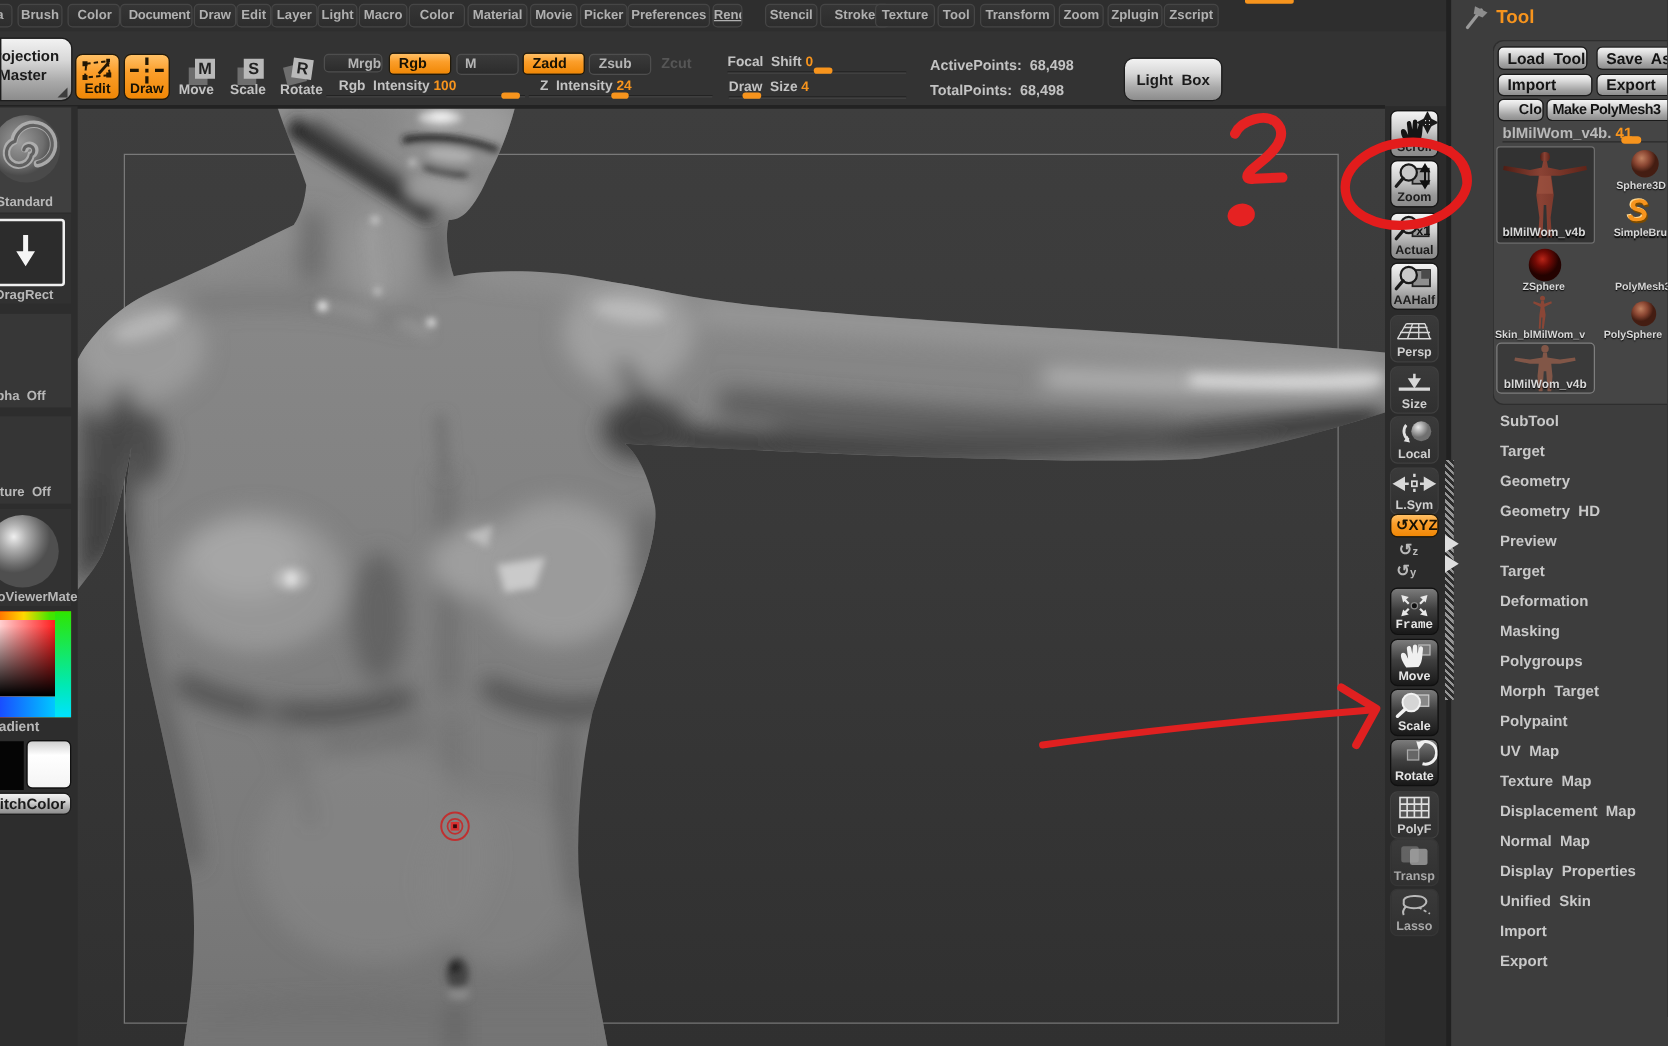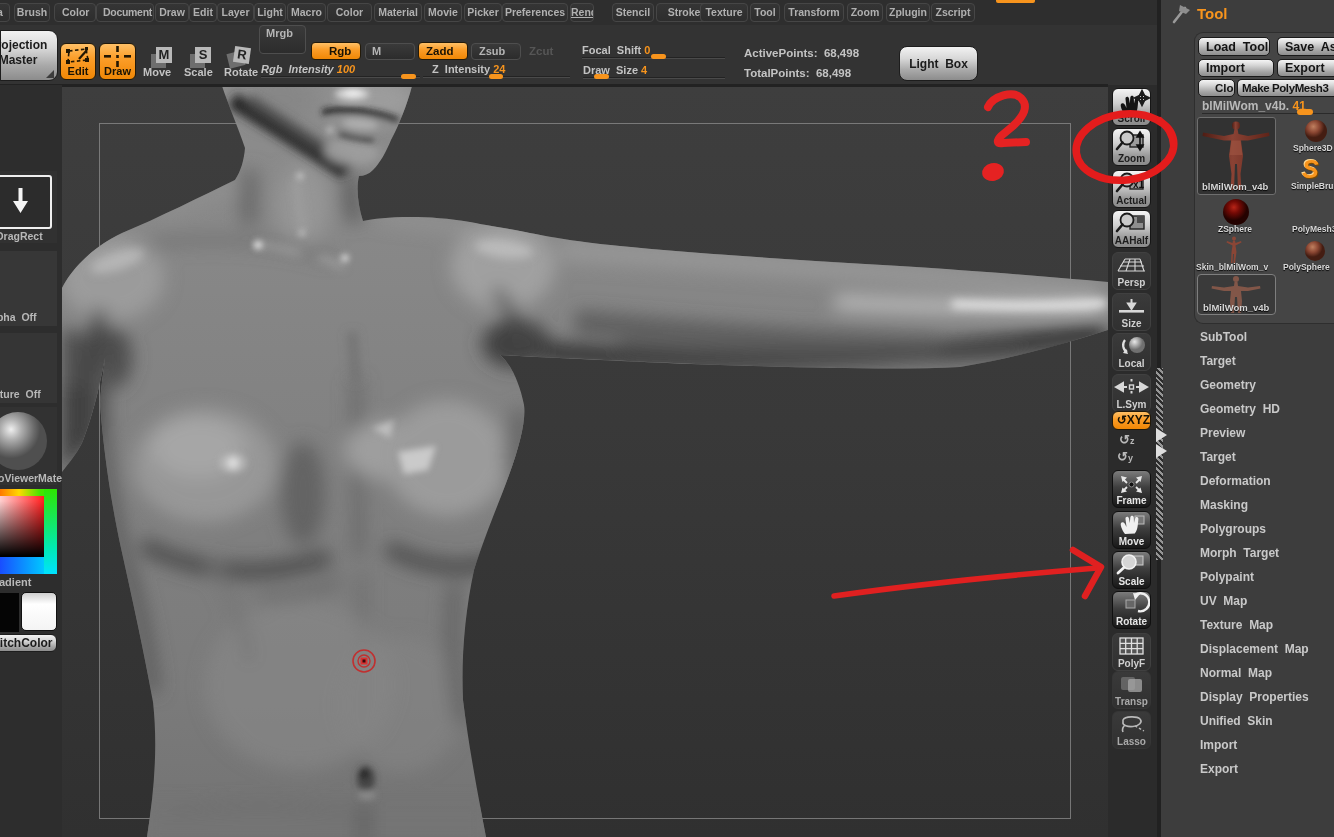--- a/index.html
+++ b/index.html
@@ -117,29 +117,29 @@
     <div style="position:absolute;left:151px;top:29px;width:15px;height:14px;background:#6e6e6e;"></div>
     <div style="position:absolute;left:156px;top:22px;width:16px;height:16px;background:#b9b9b9;color:#222;font-size:13px;font-weight:bold;text-align:center;line-height:16px;">M</div>
     <div class="tb-label" style="left:143px;top:41px;">Move</div>
     <div style="position:absolute;left:190px;top:29px;width:15px;height:14px;background:#6e6e6e;"></div>
     <div style="position:absolute;left:195px;top:22px;width:16px;height:16px;background:#b9b9b9;color:#222;font-size:13px;font-weight:bold;text-align:center;line-height:16px;">S</div>
     <div class="tb-label" style="left:184px;top:41px;">Scale</div>
     <div style="position:absolute;left:228px;top:27px;width:16px;height:15px;background:#6e6e6e;transform:rotate(-14deg);"></div>
     <div style="position:absolute;left:234px;top:22px;width:16px;height:16px;background:#b9b9b9;color:#222;font-size:13px;font-weight:bold;text-align:center;line-height:16px;transform:rotate(8deg);">R</div>
     <div class="tb-label" style="left:224px;top:41px;">Rotate</div>
 
-    <div class="darkbtn" style="position:absolute;left:259px;top:0;width:47px;height:29px;font-size:11px;line-height:15px;padding-left:6px;">Mrgb</div>
-    <div class="orangebtn" style="position:absolute;left:311px;top:17px;width:50px;height:18px;font-size:11.5px;line-height:16px;padding-left:17px;border-radius:4px;">Rgb</div>
+    <div class="darkbtn" style="position:absolute;left:259px;top:18px;width:47px;height:15px;font-size:11px;line-height:15px;padding-left:6px;text-align:right;">Mrgb</div>
+    <div class="orangebtn" style="position:absolute;left:311px;top:17px;width:50px;height:18px;font-size:11.5px;line-height:16px;padding-left:7px;border-radius:4px;">Rgb</div>
     <div class="darkbtn" style="position:absolute;left:365px;top:18px;width:50px;height:17px;font-size:11px;line-height:15px;padding-left:6px;">M</div>
 
     <div class="orangebtn" style="position:absolute;left:418px;top:17px;width:50px;height:18px;font-size:11.5px;line-height:16px;padding-left:7px;border-radius:4px;">Zadd</div>
     <div class="darkbtn" style="position:absolute;left:471px;top:18px;width:50px;height:17px;font-size:11px;line-height:15px;padding-left:7px;">Zsub</div>
     <div class="tb-label" style="left:529px;top:20px;color:#565656;font-size:11.5px;">Zcut</div>
 
-    <div class="tb-label" style="left:261px;top:38px;font-style:italic;">Rgb&nbsp; Intensity <span class="orange-num">100</span></div>
+    <div class="tb-label" style="left:271px;top:38px;">Rgb&nbsp; Intensity <span class="orange-num">100</span></div>
     <div class="slider-track" style="left:261px;top:51px;width:159px;"></div>
     <div class="slider-dash" style="left:401px;top:49px;"></div>
     <div class="tb-label" style="left:432px;top:38px;">Z&nbsp; Intensity <span class="orange-num">24</span></div>
     <div class="slider-track" style="left:423px;top:51px;width:147px;"></div>
     <div class="slider-dash" style="left:489px;top:49px;width:14px;"></div>
     <div class="tb-label" style="left:582px;top:19px;">Focal&nbsp; Shift <span class="orange-num">0</span></div>
     <div class="slider-track" style="left:582px;top:32px;width:143px;"></div>
     <div class="slider-dash" style="left:651px;top:29px;"></div>
     <div class="tb-label" style="left:583px;top:39px;">Draw&nbsp; Size <span class="orange-num">4</span></div>
     <div class="slider-track" style="left:583px;top:52px;width:142px;"></div>
@@ -280,20 +280,35 @@
           <ellipse cx="366" cy="779" rx="9" ry="13" fill="#454545"></ellipse>
           <ellipse cx="364" cy="774" rx="4" ry="5" fill="#1e1e1e"></ellipse>
           <ellipse cx="367" cy="795" rx="9" ry="5" fill="#8e8e8e" opacity="0.8"></ellipse>
         </g>
       </g>
     </svg>
   </div>
   <div class="abs" id="toolbar-sep"></div>
   <div class="abs" id="sidebar">
 
+    <div style="position:absolute;left:0;top:1px;width:57px;height:84px;background:#3f3f3f;">
+      <svg width="57" height="84" viewBox="0 0 57 84">
+        <defs>
+          <radialGradient id="swirlbg" cx="40%" cy="40%">
+              <stop offset="0%" stop-color="#9a9a9a"></stop>
+              <stop offset="70%" stop-color="#6f6f6f"></stop>
+              <stop offset="100%" stop-color="#4a4a4a"></stop>
+            </radialGradient>
+        </defs>
+        <circle cx="21" cy="33" r="27" fill="url(#swirlbg)"></circle>
+        <path d="M21,33 m-1,0 a4,4 0 1,1 5,5 a10,10 0 1,1 -14,-11 a16,16 0 1,1 19,18" fill="none" stroke="#b2b2b2" stroke-width="6" stroke-linecap="round" opacity="0.9"></path>
+        <path d="M21,33 m-2,1 a4,4 0 1,1 6,4 a10,10 0 1,1 -13,-11 a15,15 0 1,1 18,17" fill="none" stroke="#585858" stroke-width="2.5" stroke-linecap="round" opacity="0.9"></path>
+      </svg>
+      <div class="side-label" style="left:-3px;bottom:2px;">Standard</div>
+    </div>
 
     <div style="position:absolute;left:0;top:86px;width:57px;height:72px;background:#313131;">
       <div style="position:absolute;left:-12px;top:4px;width:64px;height:54px;border:2.5px solid #efefef;border-radius:3px;background:#2c2c2c;"></div>
       <svg width="57" height="62" viewBox="0 0 57 62" style="position:absolute;top:0;left:0;">
         <path d="M26.5,17 L26.5,30 L21,30 L28.5,42 L36,30 L30.5,30 L30.5,17 Z" fill="#f5f5f5" transform="translate(-8,0)"></path>
       </svg>
       <div class="side-label" style="left:-4px;bottom:1px;">DragRect</div>
     </div>
 
     <div style="position:absolute;left:0;top:166px;width:57px;height:75px;background:#373737;">
@@ -427,21 +442,21 @@
       </svg>
       <div class="rb-label" style="color:#d0d0d0;">L.Sym</div>
     </div>
 
     <div class="rb orangebtn" style="top:326px;height:19px;font-size:12px;line-height:17px;">
       <span style="position:relative;left:2px;">↺XYZ</span>
     </div>
     <div style="position:absolute;left:11px;top:347px;width:26px;height:16px;color:#b9b9b9;font-size:13px;font-weight:bold;">↺<span style="font-size:9px;">z</span></div>
     <div style="position:absolute;left:9px;top:364px;width:26px;height:16px;color:#b9b9b9;font-size:13px;font-weight:bold;">↺<span style="font-size:9px;">y</span></div>
 
-    <div class="rb rb-dark" style="top:385px;">
+    <div class="rb rb-dark" style="top:385px;font-family:Liberation Mono, monospace;">
       <svg width="37" height="24" viewBox="0 0 37 24">
         <g stroke="#e8e8e8" stroke-width="1.8" fill="none">
           <path d="M10,8 L14,12 M27,8 L23,12 M10,20 L14,16 M27,20 L23,16"></path>
         </g>
         <g fill="#e8e8e8">
           <path d="M8,5 L14,6.5 L9.5,11 Z"></path>
             <path d="M29,5 L23,6.5 L27.5,11 Z"></path>
           <path d="M8,22 L14,20.5 L9.5,16.5 Z"></path>
             <path d="M29,22 L23,20.5 L27.5,16.5 Z"></path>
         </g>

